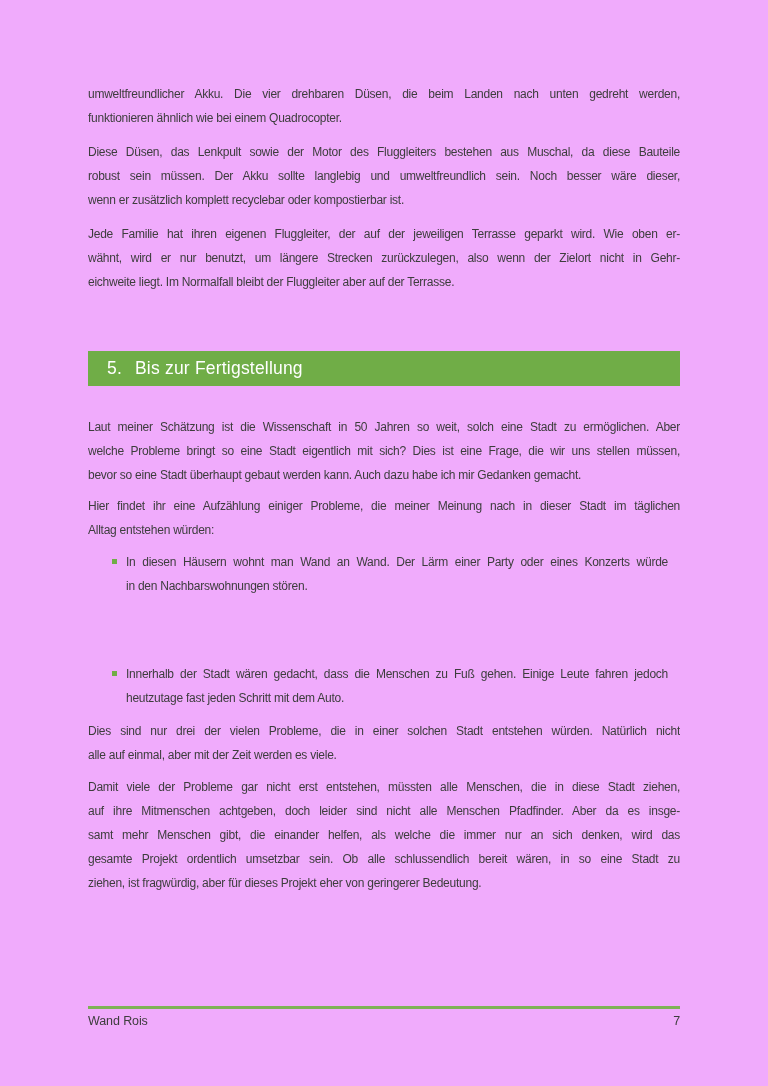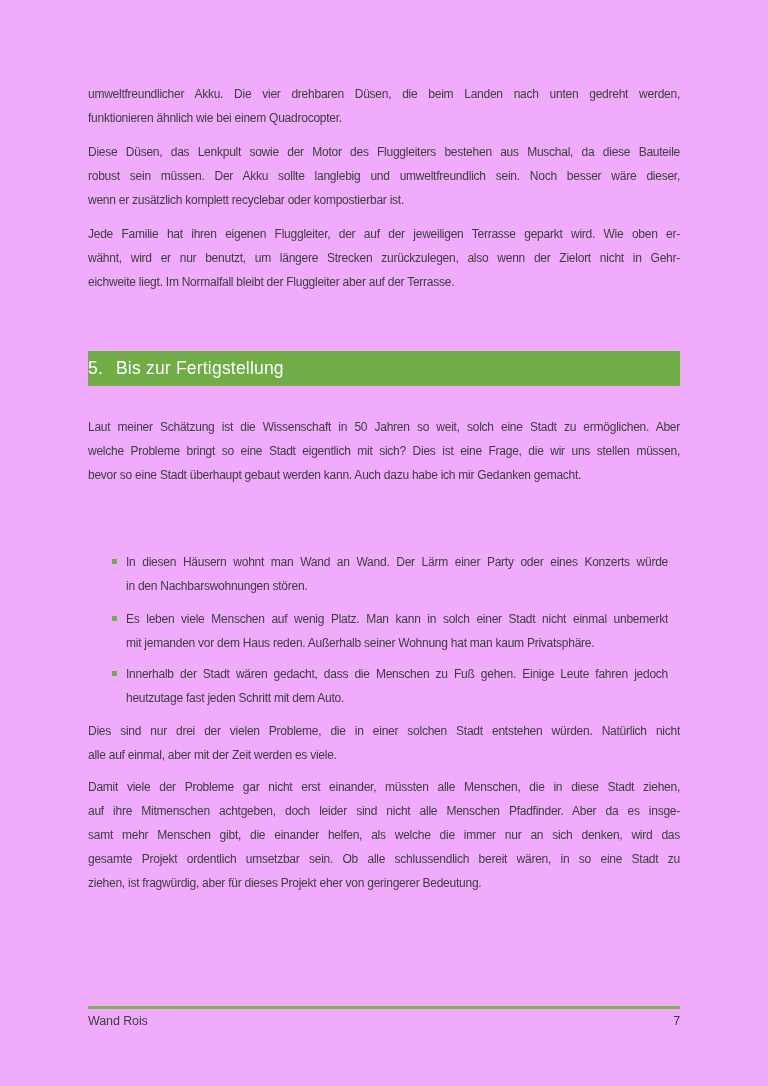--- a/index.html
+++ b/index.html
@@ -35,20 +35,21 @@
     text-align: right;
     text-align-last: left;
   }
   .heading-bar {
     position: absolute;
     left: 88px;
     top: 351px;
     width: 592px;
     height: 35px;
     box-sizing: border-box;
+    padding-left: 19px;
     background: var(--accent, #70AD47);
     color: var(--heading-text, #ffffff);
     font-size: 17.5px;
     line-height: 35px;
     letter-spacing: 0.2px;
   }
   .h-num { margin-right: 13px; }
   .bullet {
     position: absolute;
     left: 88px;
@@ -111,49 +112,46 @@
 
   <div class="heading-bar">
     <span class="h-num">5.</span><span class="h-text">Bis zur Fertigstellung</span>
   </div>
 
   <div class="para" style="top:415px">
       <div class="line">Laut meiner Schätzung ist die Wissenschaft in 50 Jahren so weit, solch eine Stadt zu ermöglichen. Aber</div>
       <div class="line">welche Probleme bringt so eine Stadt eigentlich mit sich? Dies ist eine Frage, die wir uns stellen müssen,</div>
       <div class="line last">bevor so eine Stadt überhaupt gebaut werden kann. Auch dazu habe ich mir Gedanken gemacht.</div>
     </div>
+  <div class="para" style="top:494px">
+      <div class="line">Hier findet ihr eine Aufzählung einiger Probleme, die meiner Meinung nach in dieser Stadt im täglichen</div>
+      <div class="line last">Alltag entstehen würden:</div>
+    </div>
 
   <div class="bullet" style="top:550px">
     <span class="marker"></span>
     <div class="bullet-text">
         <div class="line">In diesen Häusern wohnt man Wand an Wand. Der Lärm einer Party oder eines Konzerts würde</div>
         <div class="line last">in den Nachbarswohnungen stören.</div>
-      </div>
-  </div>
-  <div class="bullet" style="top:607px">
-    <span class="marker"></span>
-    <div class="bullet-text">
-        <div class="line">Es leben viele Menschen auf wenig Platz. Man kann in solch einer Stadt nicht einmal unbemerkt</div>
-        <div class="line last">mit jemanden vor dem Haus reden. Außerhalb seiner Wohnung hat man kaum Privatsphäre.</div>
       </div>
   </div>
   <div class="bullet" style="top:662px">
     <span class="marker"></span>
     <div class="bullet-text">
         <div class="line">Innerhalb der Stadt wären gedacht, dass die Menschen zu Fuß gehen. Einige Leute fahren jedoch</div>
         <div class="line last">heutzutage fast jeden Schritt mit dem Auto.</div>
       </div>
   </div>
 
   <div class="para" style="top:719px">
       <div class="line">Dies sind nur drei der vielen Probleme, die in einer solchen Stadt entstehen würden. Natürlich nicht</div>
       <div class="line last">alle auf einmal, aber mit der Zeit werden es viele.</div>
     </div>
   <div class="para" style="top:775px">
-      <div class="line">Damit viele der Probleme gar nicht erst einander, müssten alle Menschen, die in diese Stadt ziehen,</div>
+      <div class="line">Damit viele der Probleme gar nicht erst entstehen, müssten alle Menschen, die in diese Stadt ziehen,</div>
       <div class="line">auf ihre Mitmenschen achtgeben, doch leider sind nicht alle Menschen Pfadfinder. Aber da es insge-</div>
       <div class="line">samt mehr Menschen gibt, die einander helfen, als welche die immer nur an sich denken, wird das</div>
       <div class="line">gesamte Projekt ordentlich umsetzbar sein. Ob alle schlussendlich bereit wären, in so eine Stadt zu</div>
       <div class="line last">ziehen, ist fragwürdig, aber für dieses Projekt eher von geringerer Bedeutung.</div>
     </div>
 
   <div class="footer-line"></div>
   <div class="footer">
     <span>Wand Rois</span>
     <span>7</span>

